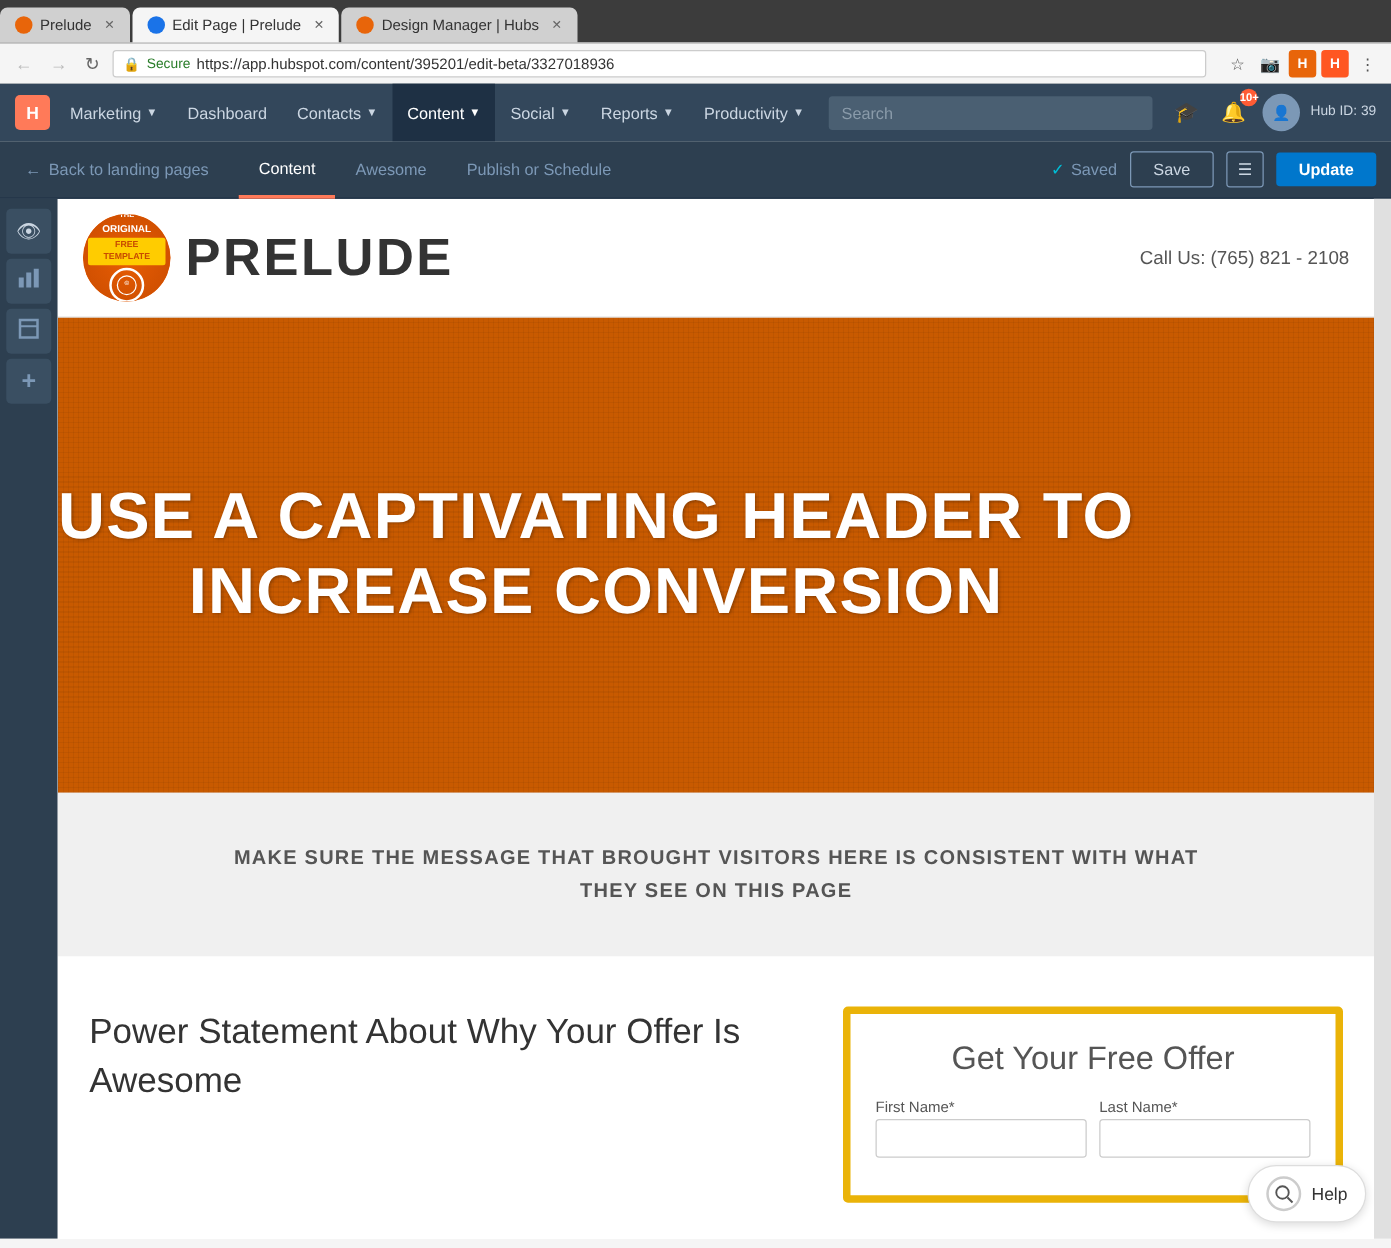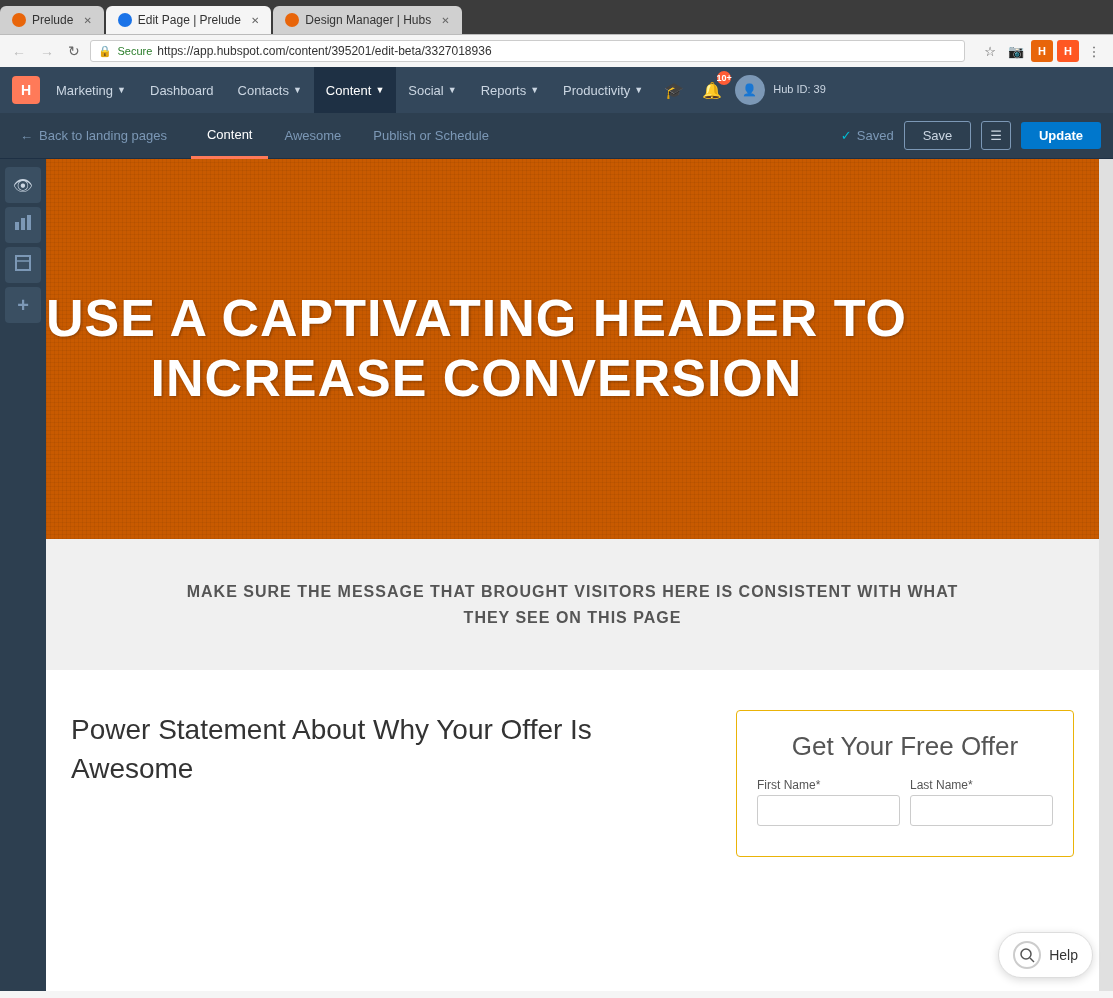--- a/index.html
+++ b/index.html
@@ -78,21 +78,21 @@
     .hero-heading { font-size: 52px; font-weight: bold; text-transform: uppercase; line-height: 1.15; letter-spacing: 1px; }
 
     
     .message-section { background: #f0f0f0; padding: 40px 20px; text-align: center; }
     .message-text { font-size: 16px; color: #555; text-transform: uppercase; letter-spacing: 1px; line-height: 1.6; font-weight: 600; }
 
     
     .content-section { display: flex; padding: 40px 25px; background: white; gap: 40px; }
     .content-left { flex: 1; }
     .content-left h2 { font-size: 28px; color: #333; font-weight: normal; line-height: 1.4; }
-    .content-right { width: 338px; background: white; border: 1px solid #eab308; border-radius: 4px; padding: 20px; }
+    .content-right { width: 400px; background: white; border: 6px solid #eab308; border-radius: 4px; padding: 20px; }
     .form-title { text-align: center; font-size: 26px; color: #555; margin-bottom: 16px; }
     .form-row { display: flex; gap: 10px; margin-bottom: 10px; }
     .form-group { flex: 1; }
     .form-group label { display: block; font-size: 12px; color: #555; margin-bottom: 3px; }
     .form-group input { width: 100%; border: 1px solid #ccc; border-radius: 3px; padding: 7px 8px; font-size: 13px; }
 
     
     .help-fab { position: fixed; bottom: 20px; right: 20px; display: flex; align-items: center; gap: 8px; background: white; border: 1px solid #ddd; border-radius: 25px; padding: 8px 14px; box-shadow: 0 2px 8px rgba(0,0,0,0.15); cursor: pointer; }
     .help-fab-icon { width: 28px; height: 28px; border-radius: 50%; border: 2px solid #ccc; display: flex; align-items: center; justify-content: center; color: #555; font-size: 14px; }
     .help-fab-text { font-size: 14px; color: #333; }
@@ -161,20 +161,23 @@
     <span class="dropdown-arrow">▼</span>
   </div>
   <div class="hs-nav-item">
     <span>Reports</span>
     <span class="dropdown-arrow">▼</span>
   </div>
   <div class="hs-nav-item">
     <span>Productivity</span>
     <span class="dropdown-arrow">▼</span>
   </div>
+  <div class="hs-search">
+    <input type="text" placeholder="Search" style="">
+  </div>
   <div class="hs-nav-right">
     <button class="hs-icon-btn">🎓</button>
     <div class="notif-badge">
       <button class="hs-icon-btn">🔔</button>
       <span class="notif-count">10+</span>
     </div>
     <div class="user-avatar">
       <span>👤</span>
     </div>
     <div class="hs-username">
@@ -239,20 +242,38 @@
           </svg>
       </span>
     </button>
     <button class="sidebar-icon-btn">
       <span style="font-size:20px;color:#7c98b6;font-weight:bold;">+</span>
     </button>
   </div>
 
   <div class="page-content">
 
+    <div class="lp-header">
+      <div class="lp-logo-area">
+        <div class="lp-logo-badge">
+          <div style="position:relative; width:70px; height:70px; border-radius:50%; background: radial-gradient(circle, #e85d04, #c84b00); display:flex; align-items:center; justify-content:center; overflow:hidden;">
+            <div style="text-align:center; color:white; font-size:6px; font-weight:bold; line-height:1.4; padding:4px;">
+              <div>THE</div>
+              <div style="font-size:8px;">ORIGINAL</div>
+              <div style="background:#ffcc00; color:#c84b00; padding:1px 4px; margin:2px 0; font-size:7px; border-radius:2px;">FREE TEMPLATE</div>
+              <div style="width:28px; height:28px; border-radius:50%; border:2px solid white; margin: 2px auto; display:flex; align-items:center; justify-content:center;">
+                <div style="width:16px; height:16px; border-radius:50%; border:1.5px solid white; display:flex; align-items:center; justify-content:center; font-size:5px;">©</div>
+              </div>
+            </div>
+          </div>
+        </div>
+        <div class="lp-brand-name">PRELUDE</div>
+      </div>
+      <div class="lp-phone">Call Us: (765) 821 - 2108</div>
+    </div>
 
     <div class="hero-section">
       <div class="hero-text">
         <div class="hero-heading">
           <span>USE A CAPTIVATING HEADER TO</span><br>
           <span>INCREASE CONVERSION</span>
         </div>
       </div>
     </div>
 

